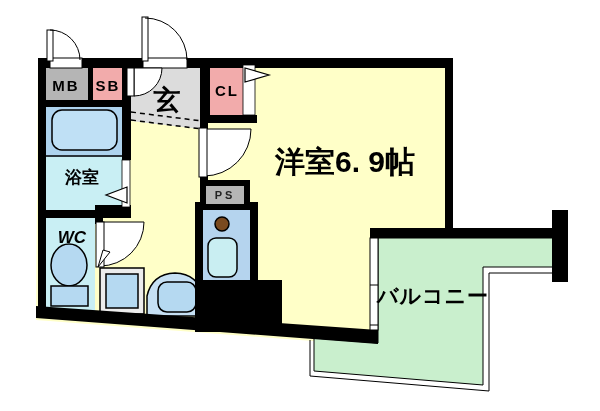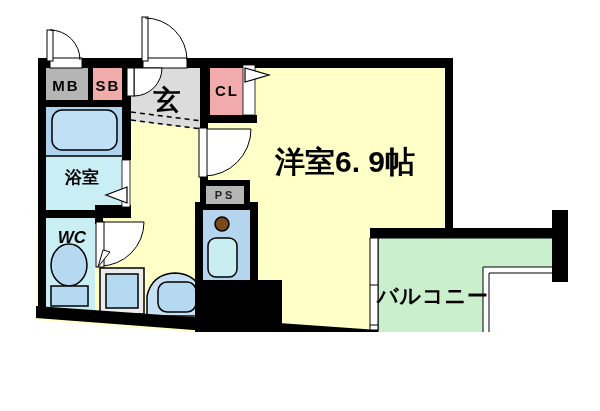--- a/index.html
+++ b/index.html
@@ -1,16 +1,16 @@
 <!DOCTYPE html>
 <html><head>
 <meta charset="utf-8">
 <style>
   html,body{margin:0;padding:0;background:#ffffff;}
-  .stage{width:600px;height:332px;position:relative;background:#fff;overflow:hidden;
+  .stage{width:600px;height:411px;position:relative;background:#fff;overflow:hidden;
          font-family:"Liberation Sans","DejaVu Sans",sans-serif;}
   svg{display:block;}
   text{font-family:"Liberation Sans","DejaVu Sans",sans-serif;font-weight:bold;fill:#000;}
   .lbl-small{font-size:15px;letter-spacing:2px;}
   .lbl-mid{font-size:17px;}
   .lbl-ps{font-size:11px;fill:#222;letter-spacing:3px;}
   .lbl-genkan{font-size:27px;}
   .lbl-main{font-size:30px;}
   .lbl-balcony{font-size:21px;letter-spacing:1px;}
   .wc-it{font-style:italic;}

